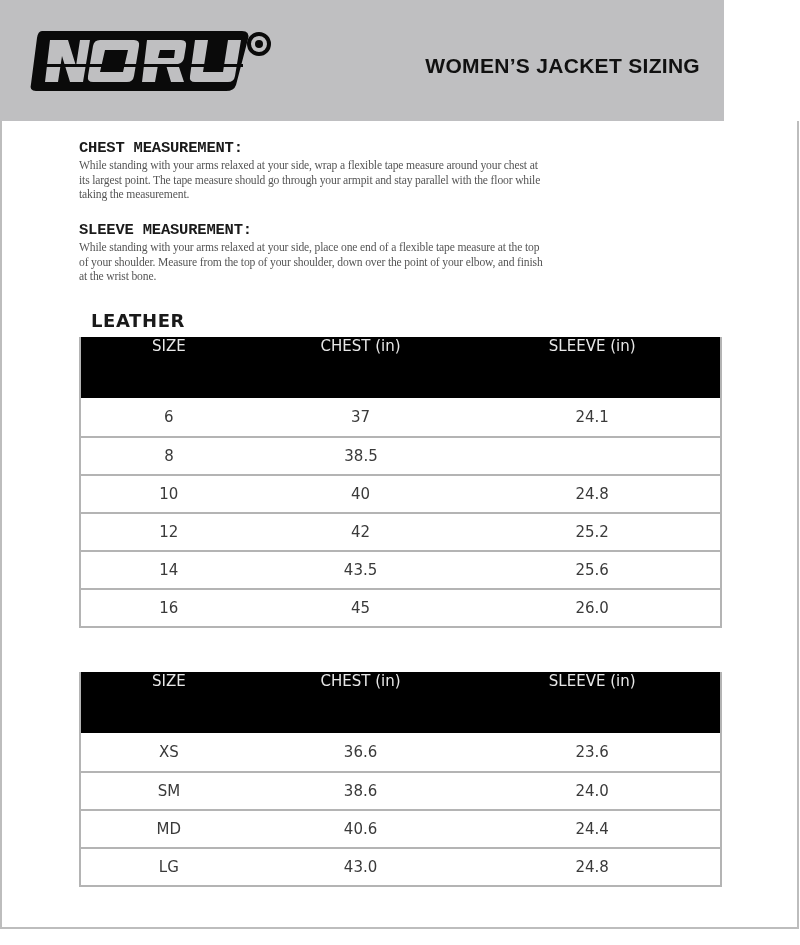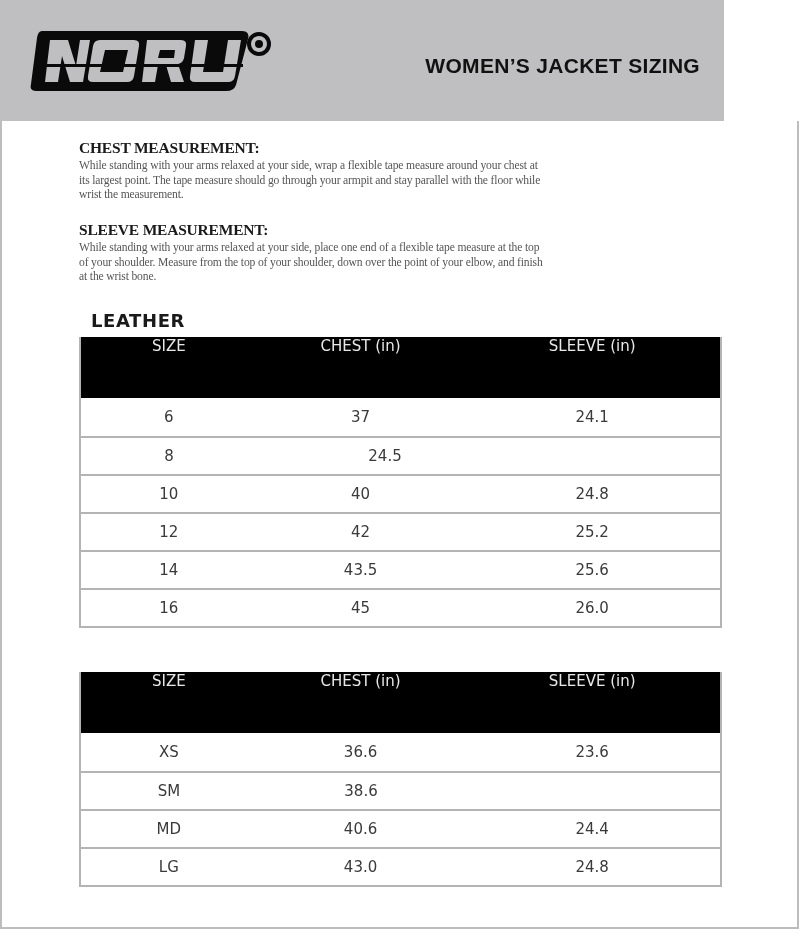--- a/index.html
+++ b/index.html
@@ -19,21 +19,21 @@
     }
 
     .content-box {
       position: absolute; left: 0; top: 121px; width: 799px; height: 808px;
       border-left: 2px solid #bdbdbd; border-right: 2px solid #bdbdbd; border-bottom: 2px solid #bdbdbd;
       background: #fff;
     }
 
     .section-heading {
       position: absolute; left: 79px;
-      font-family: Liberation Serif, serif; font-weight: bold;
+      font-family: Liberation Mono, monospace; font-weight: bold;
       font-size: 15.5px; color: #1a1a1a; letter-spacing: -0.2px;
     }
     .section-body {
       position: absolute; left: 79px; width: 650px;
       font-family: Liberation Serif, serif;
       font-size: 11.6px; line-height: 14.5px; color: #555;
       letter-spacing: -0.15px;
     }
 
     .table-title {
@@ -93,21 +93,21 @@
   </svg>
   <div class="page-title">WOMEN’S JACKET SIZING</div>
 </div>
 
 <div class="content-box"></div>
 
 <div class="section-heading" style="top:139px;">CHEST MEASUREMENT:</div>
 <div class="section-body" style="top:159px;">
   <div>While standing with your arms relaxed at your side, wrap a flexible tape measure around your chest at</div>
   <div>its largest point. The tape measure should go through your armpit and stay parallel with the floor while</div>
-  <div>wrist the measurement.</div>
+  <div>taking the measurement.</div>
 </div>
 
 <div class="section-heading" style="top:221px;">SLEEVE MEASUREMENT:</div>
 <div class="section-body" style="top:241px;">
   <div>While standing with your arms relaxed at your side, place one end of a flexible tape measure at the top</div>
   <div>of your shoulder. Measure from the top of your shoulder, down over the point of your elbow, and finish</div>
   <div>at the wrist bone.</div>
 </div>
 
 <div class="table-title" style="top:310px;margin-left:12px;">LEATHER</div>
@@ -118,21 +118,21 @@
     <div class="th c3">SLEEVE (in)</div>
   </div>
   <div class="tbody">
     <div class="row">
       <div class="td c1">6</div>
       <div class="td c2">37</div>
       <div class="td c3">24.1</div>
     </div>
     <div class="row">
       <div class="td c1">8</div>
-      <div class="td c3">24.5</div>
+      <div class="td c2">38.5</div>
     </div>
     <div class="row">
       <div class="td c1">10</div>
       <div class="td c2">40</div>
       <div class="td c3">24.8</div>
     </div>
     <div class="row">
       <div class="td c1">12</div>
       <div class="td c2">42</div>
       <div class="td c3">25.2</div>
@@ -159,20 +159,21 @@
   </div>
   <div class="tbody">
     <div class="row">
       <div class="td c1">XS</div>
       <div class="td c2">36.6</div>
       <div class="td c3">23.6</div>
     </div>
     <div class="row">
       <div class="td c1">SM</div>
       <div class="td c2">38.6</div>
+      <div class="td c3">24.0</div>
     </div>
     <div class="row">
       <div class="td c1">MD</div>
       <div class="td c2">40.6</div>
       <div class="td c3">24.4</div>
     </div>
     <div class="row">
       <div class="td c1">LG</div>
       <div class="td c2">43.0</div>
       <div class="td c3">24.8</div>

